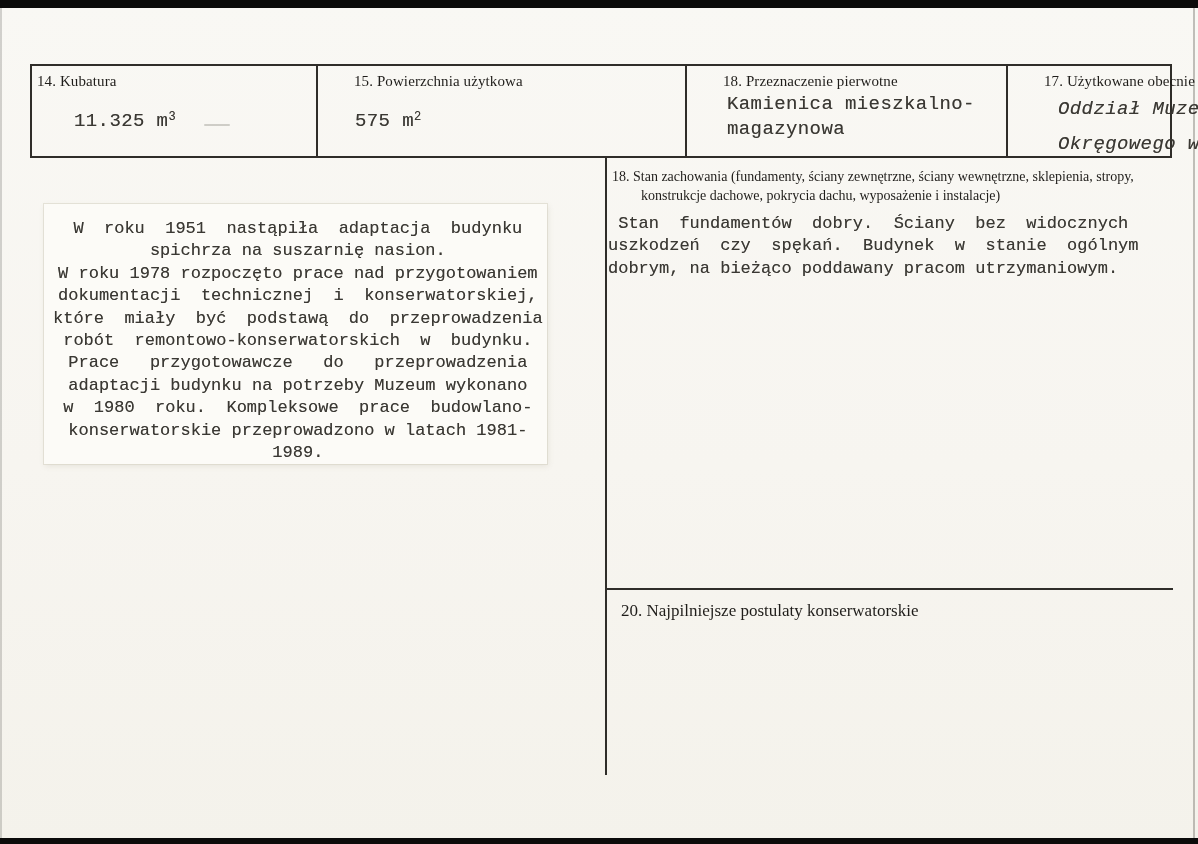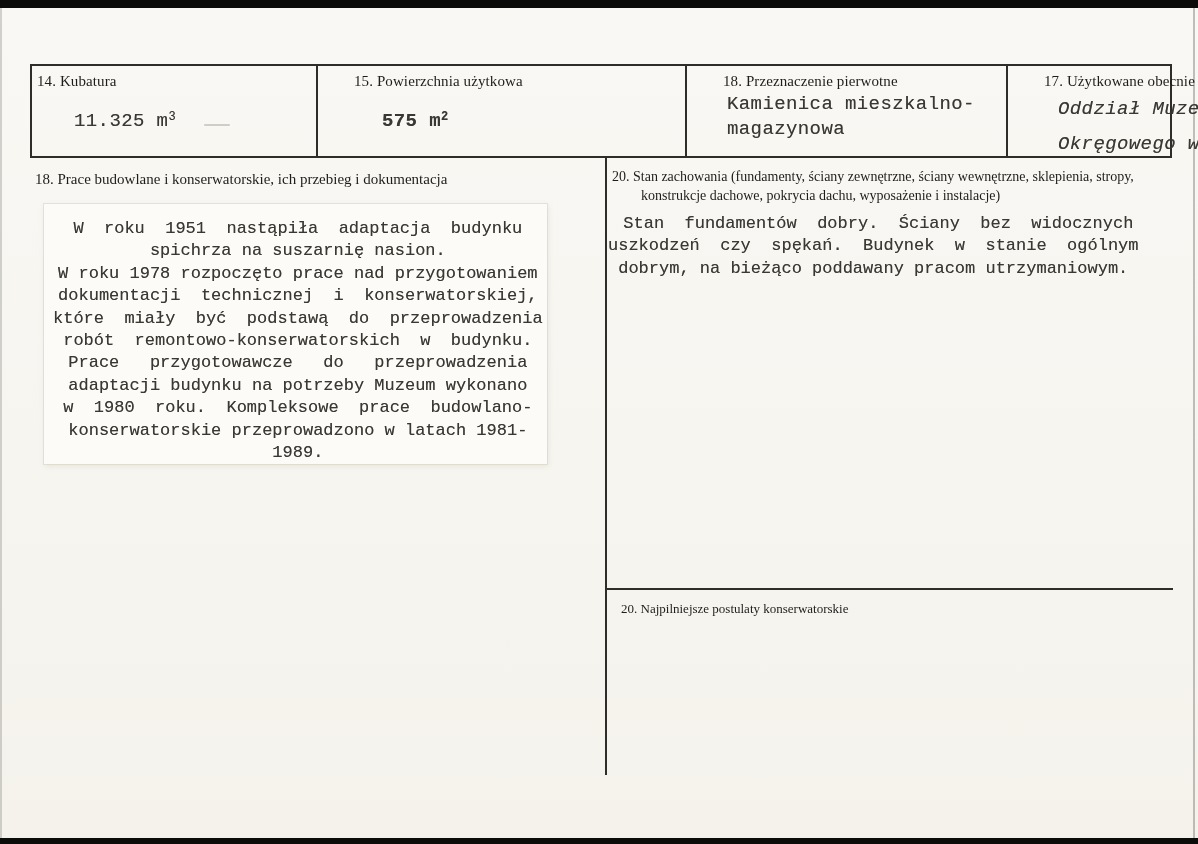--- a/index.html
+++ b/index.html
@@ -26,43 +26,43 @@
   .c14{width:286px;} .c15{width:338px;} .c16{width:290px;}
   .cell-label{position:absolute;top:7px;left:5px;font-size:15px;letter-spacing:0.1px;white-space:pre;}
 
   .type{
     font-family:"Liberation Mono", monospace;color:#3a3833;white-space:pre;
     text-shadow:0 0 0.4px rgba(58,56,51,0.55);
   }
   .val-lg{font-size:19px;letter-spacing:0.4px;}
   .v14{position:absolute;left:42px;top:44px;}
   .v14 sup,.v15 sup{font-size:12px;vertical-align:6px;letter-spacing:0;}
-  .v15{position:absolute;left:33px;top:44px;font-weight:bold;}
+  .v15{position:absolute;left:6px;top:44px;}
   .v16{position:absolute;left:9px;top:26px;line-height:25px;}
   .v17{position:absolute;left:19px;top:26px;line-height:35px;font-style:italic;}
   .pencil-mark{position:absolute;left:172px;top:58px;width:26px;height:2px;background:rgba(110,108,100,0.30);border-radius:1px;}
 
   
   .vdiv{position:absolute;left:605px;top:156px;width:2px;height:619px;background:#2f2d29;}
   .hdiv1920{position:absolute;left:607px;top:588px;width:566px;height:2px;background:#2f2d29;}
 
   .f18-label{position:absolute;left:35px;top:171px;font-size:15px;white-space:pre;}
   .patch{
     position:absolute;left:44px;top:204px;width:503px;height:260px;
     background:#fcfbf7;
     box-shadow:0 0 0 1px rgba(214,209,194,0.55), 1px 2px 6px rgba(120,110,88,0.14);
     text-align:center;
   }
   .f18-text{position:absolute;left:9px;top:14px;font-size:17px;line-height:22.4px;}
 
   .f19-label1{position:absolute;left:612px;top:169px;font-size:14px;white-space:pre;}
   .f19-label2{position:absolute;left:641px;top:188px;font-size:14px;white-space:pre;font-family:Liberation Serif, serif;}
-  .f19-text{position:absolute;left:608px;top:213px;font-size:17px;line-height:22.3px;text-align:center;}
+  .f19-text{position:absolute;left:608px;top:213px;font-size:17px;line-height:22.3px;}
 
-  .f20-label{position:absolute;left:621px;top:601px;font-size:13px;white-space:pre;}
+  .f20-label{position:absolute;left:621px;top:601px;font-size:17px;white-space:pre;}
 </style>
 </head>
 <body>
 
 <div class="page">
 
   <div class="scan-strip strip-top"></div>
   <div class="scan-strip strip-bottom"></div>
   <div class="edge-right"></div>
   <div class="edge-left"></div>
@@ -85,36 +85,35 @@
     <div class="cell">
       <div class="cell-label">17. Użytkowane obecnie</div>
       <div class="type val-lg v17">Oddział Muzeum
 Okręgowego w Toruniu</div>
     </div>
   </div>
 
   <div class="vdiv"></div>
   <div class="hdiv1920"></div>
 
-  <div class="f18-label">18. Prace budowlane i konserwatorskie, ich przebieg i dokumentacja</div>
   <div class="patch">
     <div class="type f18-text">W  roku  1951  nastąpiła  adaptacja  budynku
 spichrza na suszarnię nasion.
 W roku 1978 rozpoczęto prace nad przygotowaniem
 dokumentacji  technicznej  i  konserwatorskiej,
 które  miały  być  podstawą  do  przeprowadzenia
 robót  remontowo-konserwatorskich  w  budynku.
 Prace   przygotowawcze   do   przeprowadzenia
 adaptacji budynku na potrzeby Muzeum wykonano
 w  1980  roku.  Kompleksowe  prace  budowlano-
 konserwatorskie przeprowadzono w latach 1981-
 1989.</div>
   </div>
 
-  <div class="f19-label1">20. Stan zachowania (fundamenty, ściany zewnętrzne, ściany wewnętrzne, sklepienia, stropy,</div>
+  <div class="f19-label1">18. Stan zachowania (fundamenty, ściany zewnętrzne, ściany wewnętrzne, sklepienia, stropy,</div>
   <div class="f19-label2">konstrukcje dachowe, pokrycia dachu, wyposażenie i instalacje)</div>
   <div class="type f19-text"> Stan  fundamentów  dobry.  Ściany  bez  widocznych
 uszkodzeń  czy  spękań.  Budynek  w  stanie  ogólnym
 dobrym, na bieżąco poddawany pracom utrzymaniowym.</div>
 
   <div class="f20-label">20. Najpilniejsze postulaty konserwatorskie</div>
 
 </div>
 
 </body></html>

